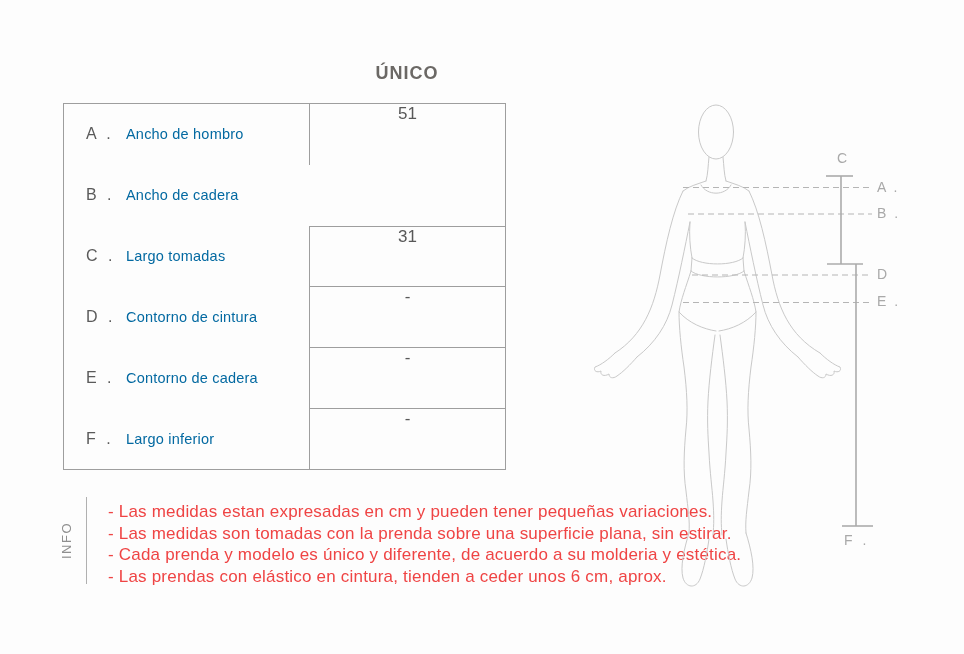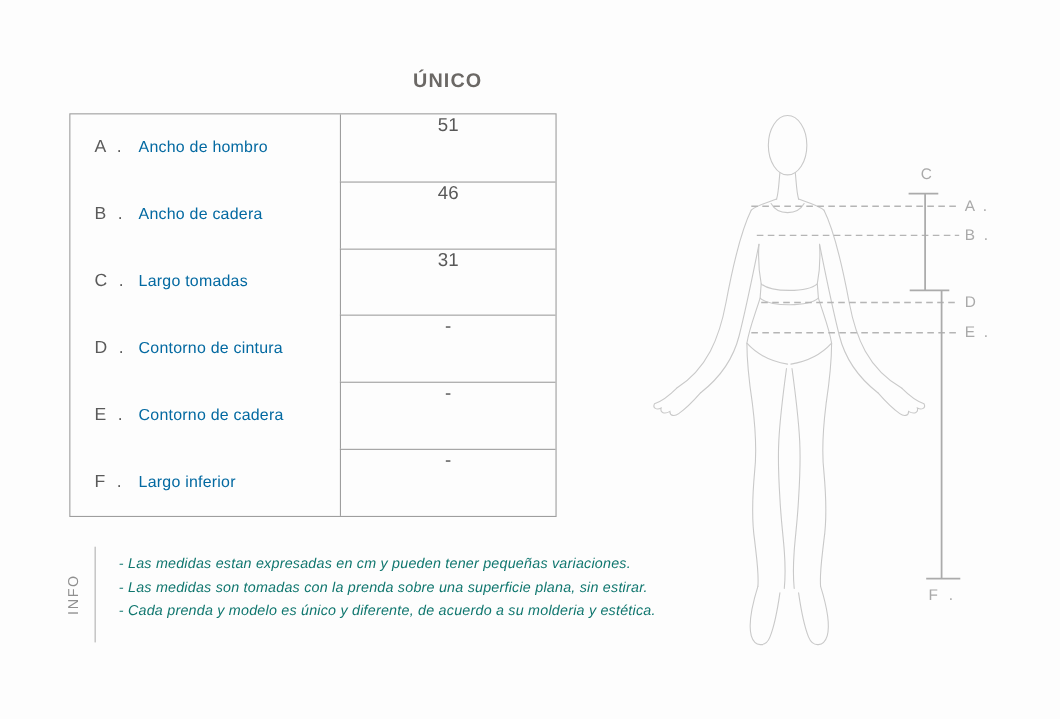--- a/index.html
+++ b/index.html
@@ -19,22 +19,22 @@
   .mlabel { font-size:14.5px; color:#0369a1; letter-spacing:0.2px; }
   .cell-value { display:flex; align-items:flex-start; justify-content:center;
                 border-left:1px solid #9e9e9e; font-size:17px; color:#585858; }
   .trow + .trow .cell-value { border-top:1px solid #9e9e9e; }
 
   
   .info-heading { position:absolute; left:38px; top:533px; width:56px; text-align:center;
                   transform:rotate(-90deg); font-size:13px; letter-spacing:1.5px;
                   color:#8f8f8f; }
   .info-divider { position:absolute; left:86px; top:497px; width:1px; height:87px; background:#b0b0b0; }
-  .info-notes { position:absolute; left:108px; top:501px; font-size:13px; font-style:italic;
-                color:#0f766e; line-height:21.7px; letter-spacing:0.2px; }
+  .info-notes { position:absolute; left:108px; top:501px; font-size:17px; 
+                color:#ef4444; line-height:21.7px; letter-spacing:0.2px; }
 
   
   .figure-diagram { position:absolute; left:585px; top:95px; width:379px; height:512px; }
   .figure-diagram svg { position:absolute; left:0; top:0; }
   .marker { position:absolute; font-size:14px; color:#a9a9a9; letter-spacing:2px; }
   .marker-c { left:246px; top:55px; width:22px; text-align:center; letter-spacing:0; }
   .marker-a { left:292px; top:84px; }
   .marker-b { left:292px; top:110px; }
   .marker-d { left:292px; top:171px; }
   .marker-e { left:292px; top:198px; }
@@ -52,23 +52,20 @@
       <span class="mlabel">Ancho de hombro</span>
     </div>
     <div class="cell-value">
       <span>51</span>
     </div>
   </div>
   <div class="trow">
     <div class="cell-label">
       <span class="letter">B .</span>
       <span class="mlabel">Ancho de cadera</span>
-    </div>
-    <div class="cell-value">
-      <span>46</span>
     </div>
   </div>
   <div class="trow">
     <div class="cell-label">
       <span class="letter">C .</span>
       <span class="mlabel">Largo tomadas</span>
     </div>
     <div class="cell-value">
       <span>31</span>
     </div>
@@ -101,20 +98,21 @@
     </div>
   </div>
 </div>
 
 <div class="info-heading">INFO</div>
 <div class="info-divider"></div>
 <div class="info-notes">
   <div>- Las medidas estan expresadas en cm y pueden tener pequeñas variaciones.</div>
   <div>- Las medidas son tomadas con la prenda sobre una superficie plana, sin estirar.</div>
   <div>- Cada prenda y modelo es único y diferente, de acuerdo a su molderia y estética.</div>
+  <div>- Las prendas con elástico en cintura, tienden a ceder unos 6 cm, aprox.</div>
 </div>
 
 <div class="figure-diagram">
 
   <svg width="290" height="500" viewBox="0 0 290 500" fill="none" stroke="#c9c9c9" stroke-width="1" stroke-linecap="round">
     <ellipse cx="131" cy="37" rx="17.5" ry="27"></ellipse>
     <path d="M124,62 C123,71 123,79 121,86 M138,62 C139,71 139,79 141,86"></path>
     <path d="M116,90 C122,101 140,101 146,90"></path>
     <path d="M121,86 C113,89 104,91 98,96 M141,86 C149,89 158,91 164,96"></path>
     <path d="M98,96 C88,116 81,148 75,180 C69,212 58,240 30,258 M105,127 C100,152 94,182 87,210 C82,230 70,248 52,262"></path>

